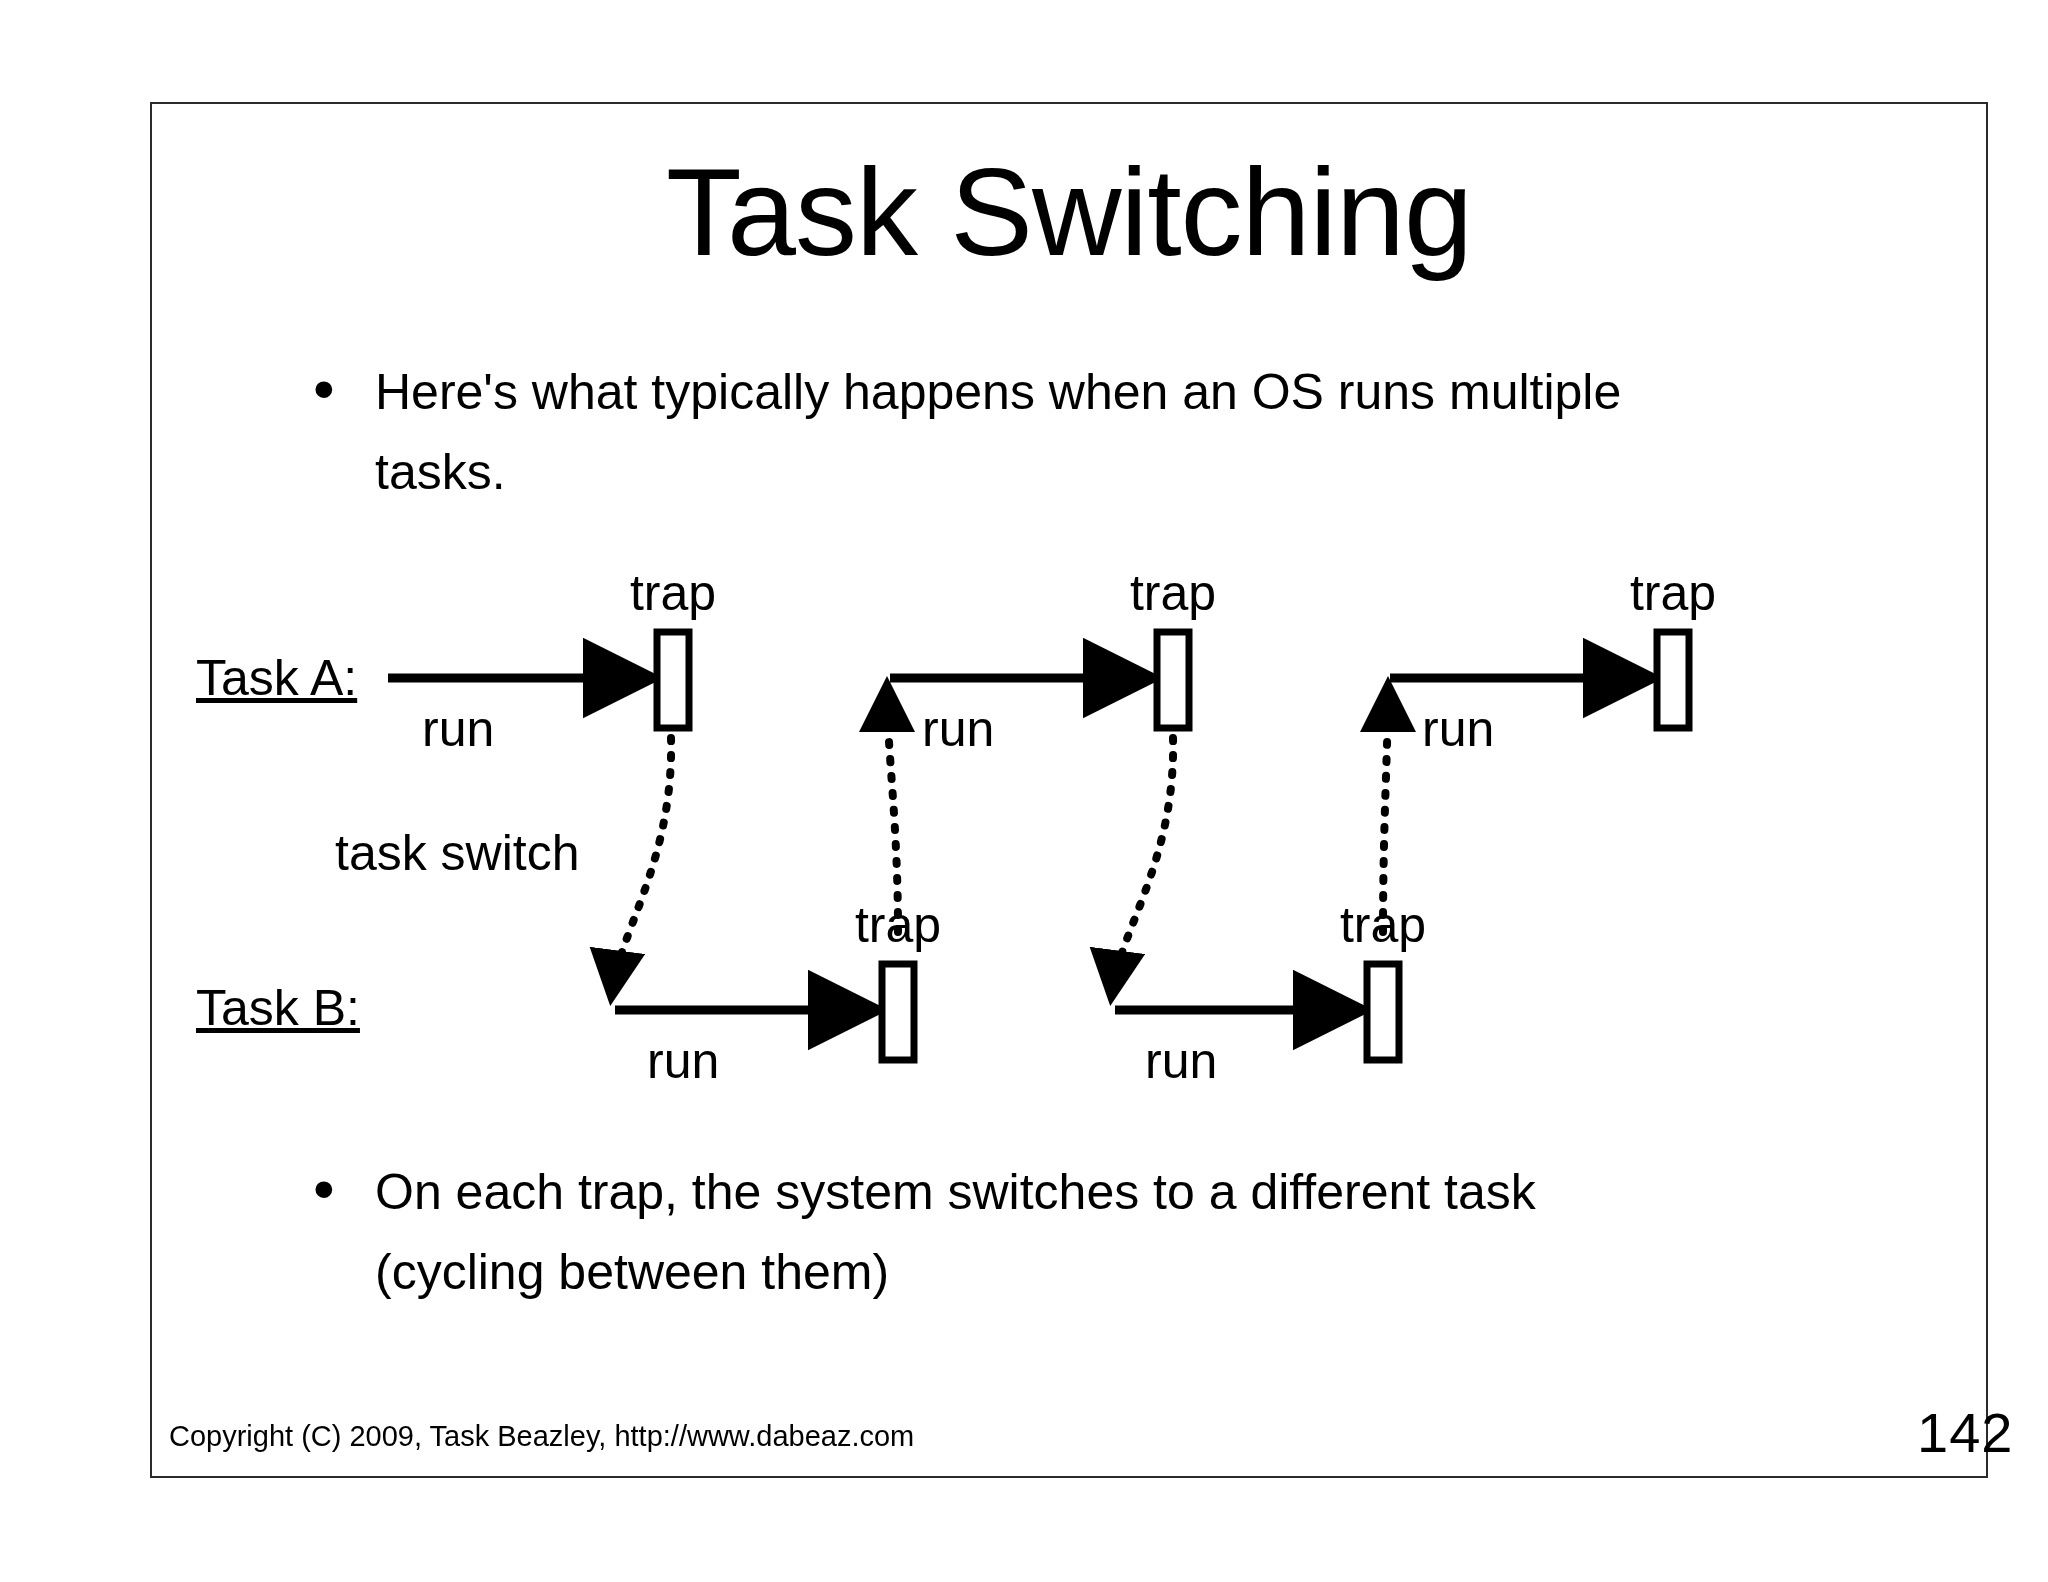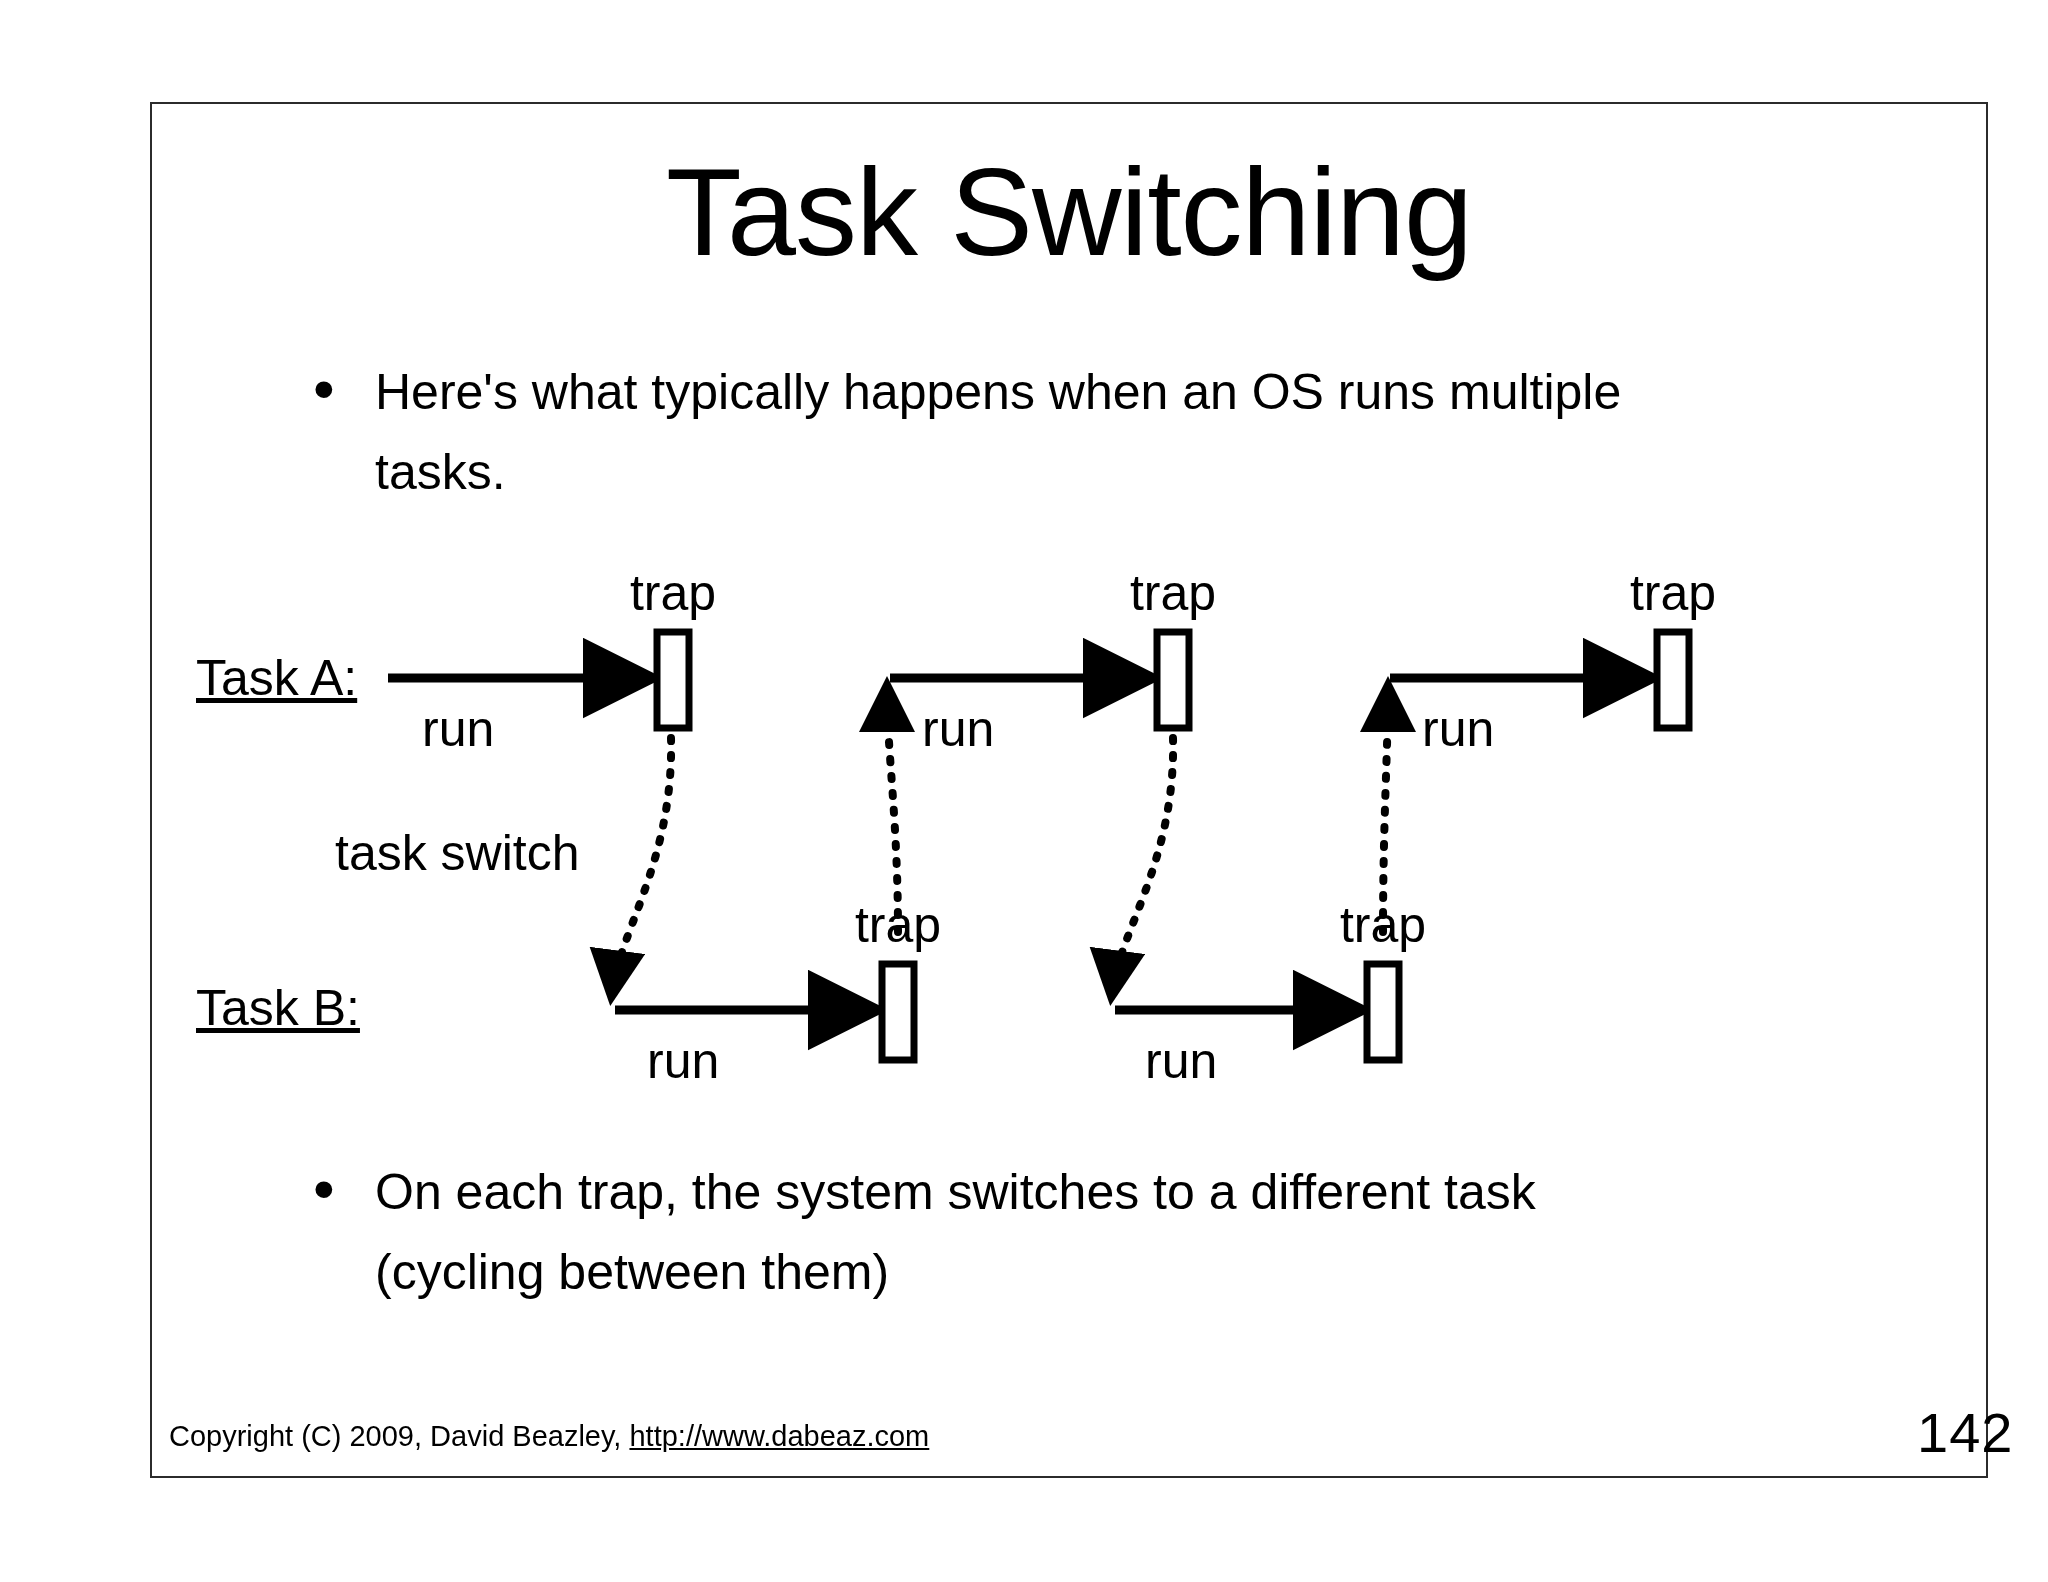--- a/index.html
+++ b/index.html
@@ -92,21 +92,20 @@
   }
 
   #footer {
     position: absolute;
     left: 124px;
     top: 1420px;
     font-size: 29px;
     white-space: nowrap;
   }
   #footer .url {
-    text-decoration: underline;
   }
 
   #page-number {
     position: absolute;
     left: 1872px;
     top: 1400px;
     font-size: 56px;
     letter-spacing: 1px;
   }
 </style>
@@ -178,18 +177,18 @@
 
     </svg>
   </div>
 
   <div class="bullet-block" id="bullet-2">
     <span class="bullet-dot">•</span>
     <span class="bullet-text">On each trap, the system switches to a different task (cycling between them)</span>
   </div>
 
   <div id="footer">
-    <span>Copyright (C) 2009,  David Beazley, </span><span class="url">http://www.dabeaz.com</span>
+    <span>Copyright (C) 2009,  Task Beazley, </span><span class="url">http://www.dabeaz.com</span>
   </div>
 
   <div id="page-number">142</div>
 
 </div>
 
 </body></html>

